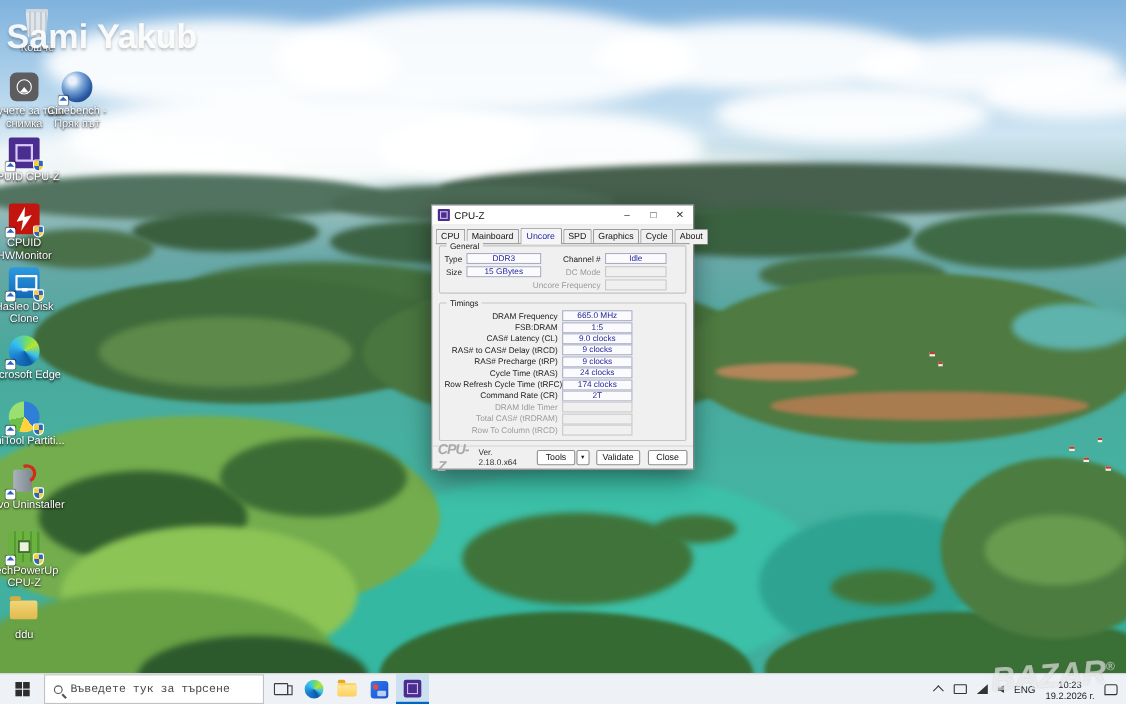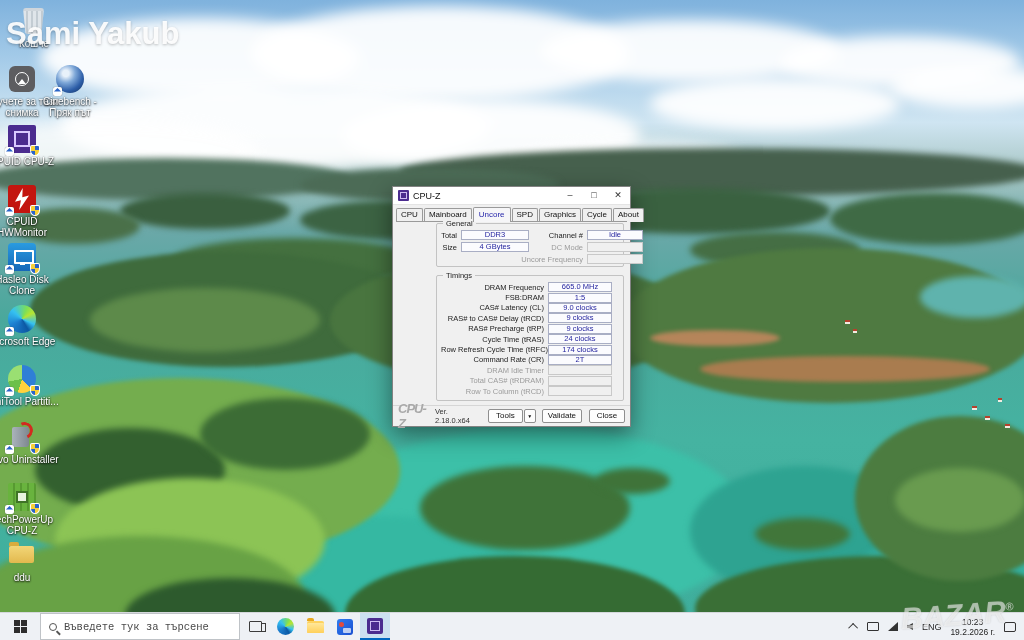--- a/index.html
+++ b/index.html
@@ -29,21 +29,21 @@
     border:1px solid #828282; box-shadow:0 8px 22px rgba(0,0,0,.45); z-index:5; font-size:8px; color:#111; }
   #cpuz .titlebar { height:18px; background:#fff; display:flex; align-items:center; padding-left:5px; border-bottom:1px solid #e4e4e4; }
   #cpuz .appico { width:11px; height:11px; background:#4b2c8f; border-radius:1px; position:relative; margin-right:4px; }
   #cpuz .appico:before { content:""; position:absolute; inset:2px; border:1px solid #cdbcf2; }
   #cpuz .title { font-size:9px; flex:1; }
   .capbtn { width:24px; height:17px; text-align:center; line-height:16px; font-size:9px; color:#333; }
   .tabs { display:flex; padding:3px 3px 0 3px; position:relative; }
   .tabs:after { content:""; position:absolute; left:3px; right:3px; bottom:0; border-bottom:1px solid #9a9a9a; }
   .tab { border:1px solid #9a9a9a; border-bottom:none; background:#f0f0f0; padding:1px 4px 2px 4px; font-size:8px; margin-right:1px; border-radius:2px 2px 0 0; position:relative; }
   .tab.active { background:#f6f6f8; color:#1f1fa8; z-index:2; padding:2px 5px 3px 5px; margin-top:-1px; }
-  .gbox { position:absolute; left:6px; right:6px; border:1px solid #c3c3c3; border-radius:2px;margin-left:37px; }
+  .gbox { position:absolute; left:6px; right:6px; border:1px solid #c3c3c3; border-radius:2px; }
   .gbox .legend { position:absolute; top:-5px; left:6px; background:#f0f0f0; padding:0 3px; font-size:7.5px; color:#222; }
   .frow { position:absolute; display:flex; align-items:center; height:10px; }
   .flabel { text-align:right; padding-right:4px; font-size:7.5px; color:#222; white-space:nowrap; }
   .ffield { border:1px solid #a9aec4; background:#fbfbfe; color:#1e1e9c; text-align:center; font-size:7.5px; height:10px; line-height:8px; }
   .dis .flabel { color:#9b9b9b; }
   .dis .ffield { background:#f0f0f0; border-color:#c9c9c9; color:#9b9b9b; }
   .trow { display:flex; align-items:center; height:10.4px; }
   .trow .flabel { width:107px; }
   .trow .ffield { width:64px; }
   #cpuz .footer { position:absolute; left:0; right:0; bottom:0; height:21px; border-top:1px solid #d6d6d6; display:flex; align-items:center; padding:0 5px; }
@@ -282,26 +282,26 @@
       <div class="tab active">Uncore</div>
       <div class="tab">SPD</div>
       <div class="tab">Graphics</div>
       <div class="tab">Cycle</div>
       <div class="tab">About</div>
     </div>
 
     <div class="gbox" style="top:36px;height:44px;">
       <div class="legend">General</div>
       <div class="frow" style="left:4px;top:6px;">
-        <span class="flabel" style="width:20px;">Total</span>
+        <span class="flabel" style="width:20px;">Type</span>
         <span class="ffield" style="width:68px;">DDR3</span>
       </div>
       <div class="frow" style="left:4px;top:18px;">
         <span class="flabel" style="width:20px;">Size</span>
-        <span class="ffield" style="width:68px;">4 GBytes</span>
+        <span class="ffield" style="width:68px;">15 GBytes</span>
       </div>
       <div class="frow" style="left:104px;top:6px;">
         <span class="flabel" style="width:46px;">Channel #</span>
         <span class="ffield" style="width:56px;">Idle</span>
       </div>
       <div class="frow dis" style="left:104px;top:18px;">
         <span class="flabel" style="width:46px;">DC Mode</span>
         <span class="ffield" style="width:56px;"></span>
       </div>
       <div class="frow dis" style="left:60px;top:30px;">

